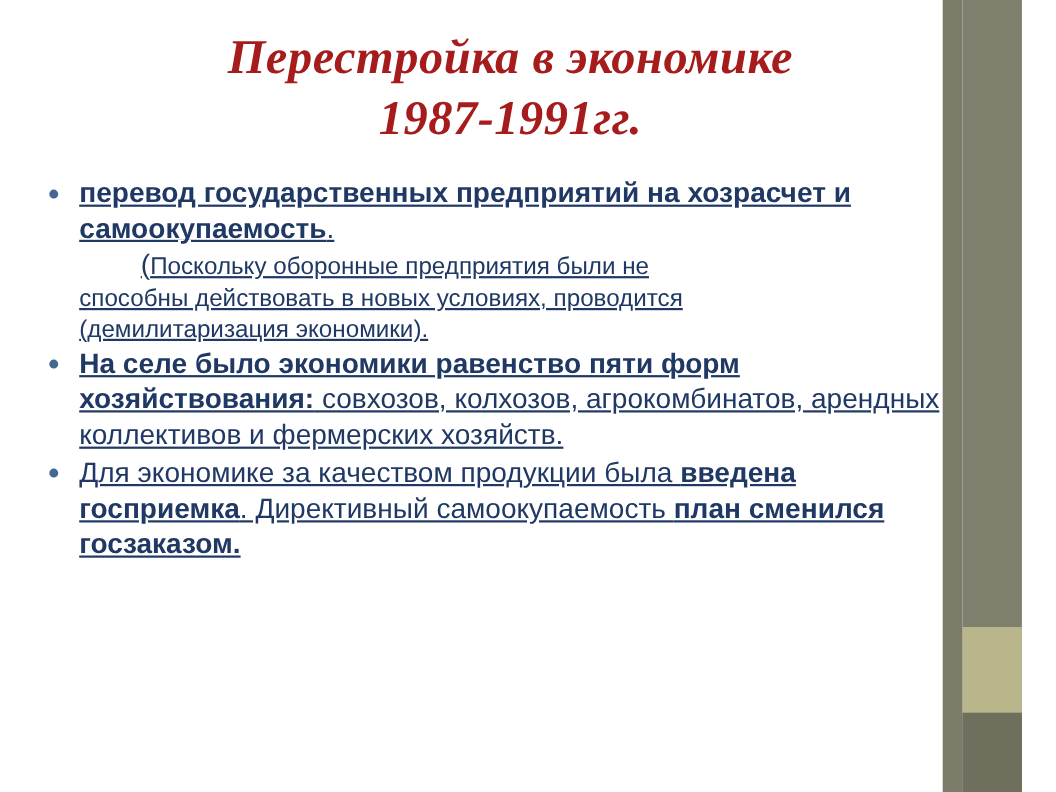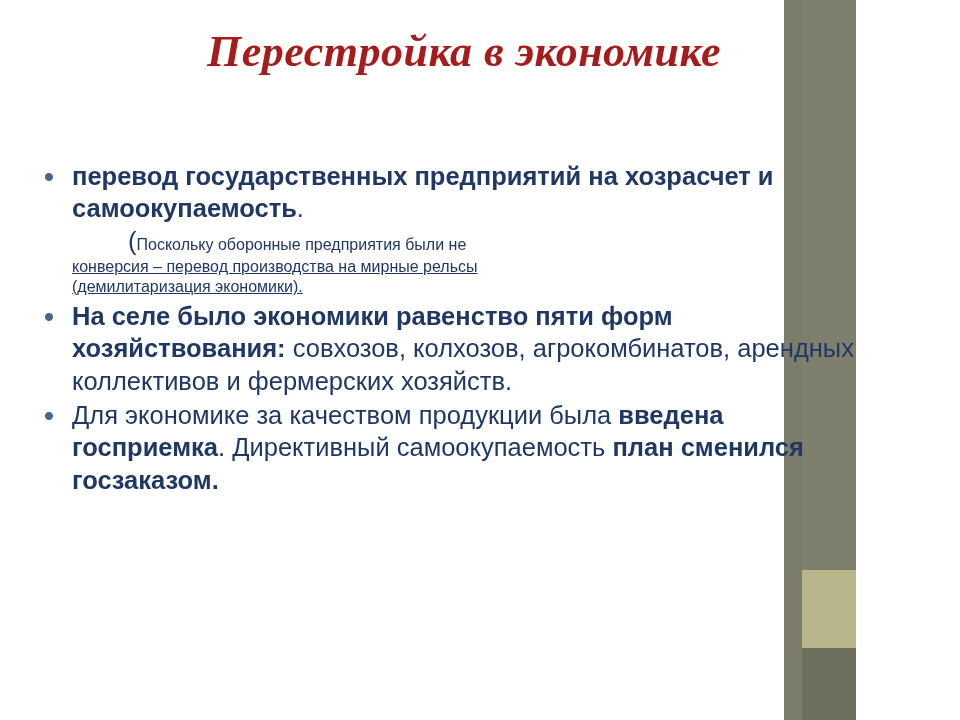--- a/index.html
+++ b/index.html
@@ -8,21 +8,21 @@
     background: #ffffff;
   }
   body {
     width: 960px;
     height: 720px;
     overflow: hidden;
     font-family: "Liberation Sans", sans-serif;
   }
   .slide {
     position: relative;
-    width: 856px;
+    width: 929px;
     height: 720px;
     background: #ffffff;
     box-sizing: border-box;
   }
 
   
   .right-bands {
     position: absolute;
     top: 0;
     right: 0;
@@ -103,48 +103,49 @@
     padding-top: 1px;
   }
   .bullet-text {
     flex: 1 1 auto;
     padding-right: 10px;
   }
   .b { font-weight: 700; }
   .para-indent { display: inline-block; width: 56px; }
   .u { text-decoration: underline; }
   .small-caps-lead { font-size: 25.5px; }
-  .sub { font-size: 16px; }
-  p { margin: 0; }
+  .sub { font-size: 22px; }
+  p { margin: 0; text-decoration: underline; }
   .blk { margin-bottom: 0; }
 </style>
 </head>
 <body>
 
 <div class="slide">
 
   <div class="right-bands">
     <div class="band-dark-left"></div>
     <div class="band-main"></div>
     <div class="band-olive"></div>
     <div class="band-bottom"></div>
   </div>
 
   <div class="title">
     <div>Перестройка в экономике</div>
+    <div>1987-1991гг.</div>
   </div>
 
   <div class="content">
 
     <div class="bullet-row">
       <div class="bullet-dot">•</div>
       <div class="bullet-text">
         <p class="blk"><span class="b">перевод государственных предприятий на хозрасчет и самоокупаемость</span><span>.</span></p>
         <p class="blk"><span class="para-indent"></span><span class="small-caps-lead">(</span><span class="sub">Поскольку оборонные предприятия были не</span></p>
-        <p class="blk sub u">конверсия – перевод производства на мирные рельсы</p>
+        <p class="blk sub">способны действовать в новых условиях, проводится</p>
         <p class="blk sub u">(демилитаризация экономики). </p>
       </div>
     </div>
 
     <div class="bullet-row">
       <div class="bullet-dot">•</div>
       <div class="bullet-text">
         <p class="blk"><span class="b">На селе было экономики равенство пяти форм хозяйствования:</span><span> совхозов, колхозов, агрокомбинатов, арендных коллективов и фермерских хозяйств.</span></p>
       </div>
     </div>

